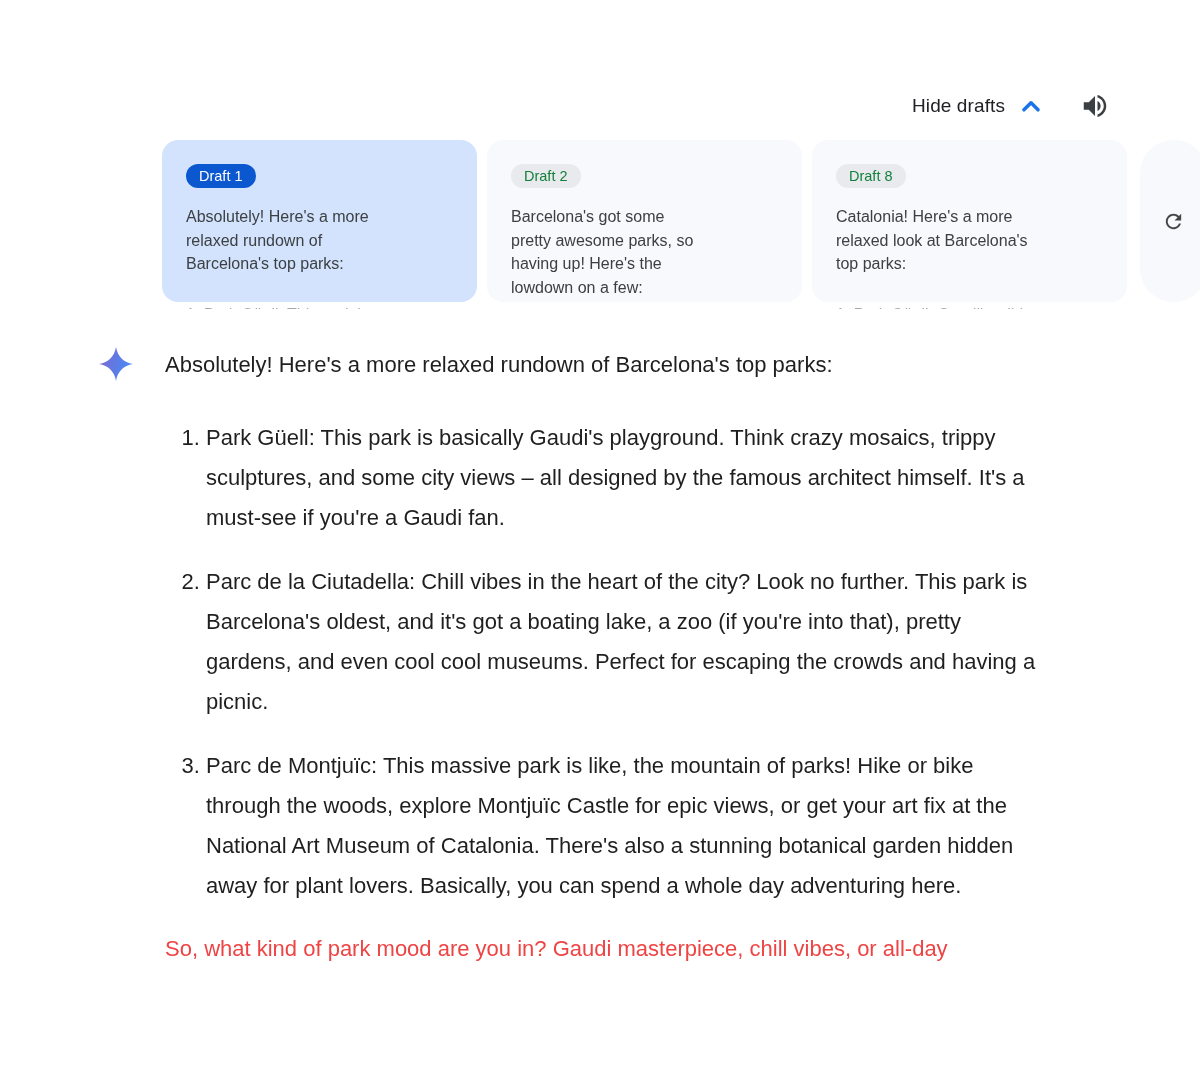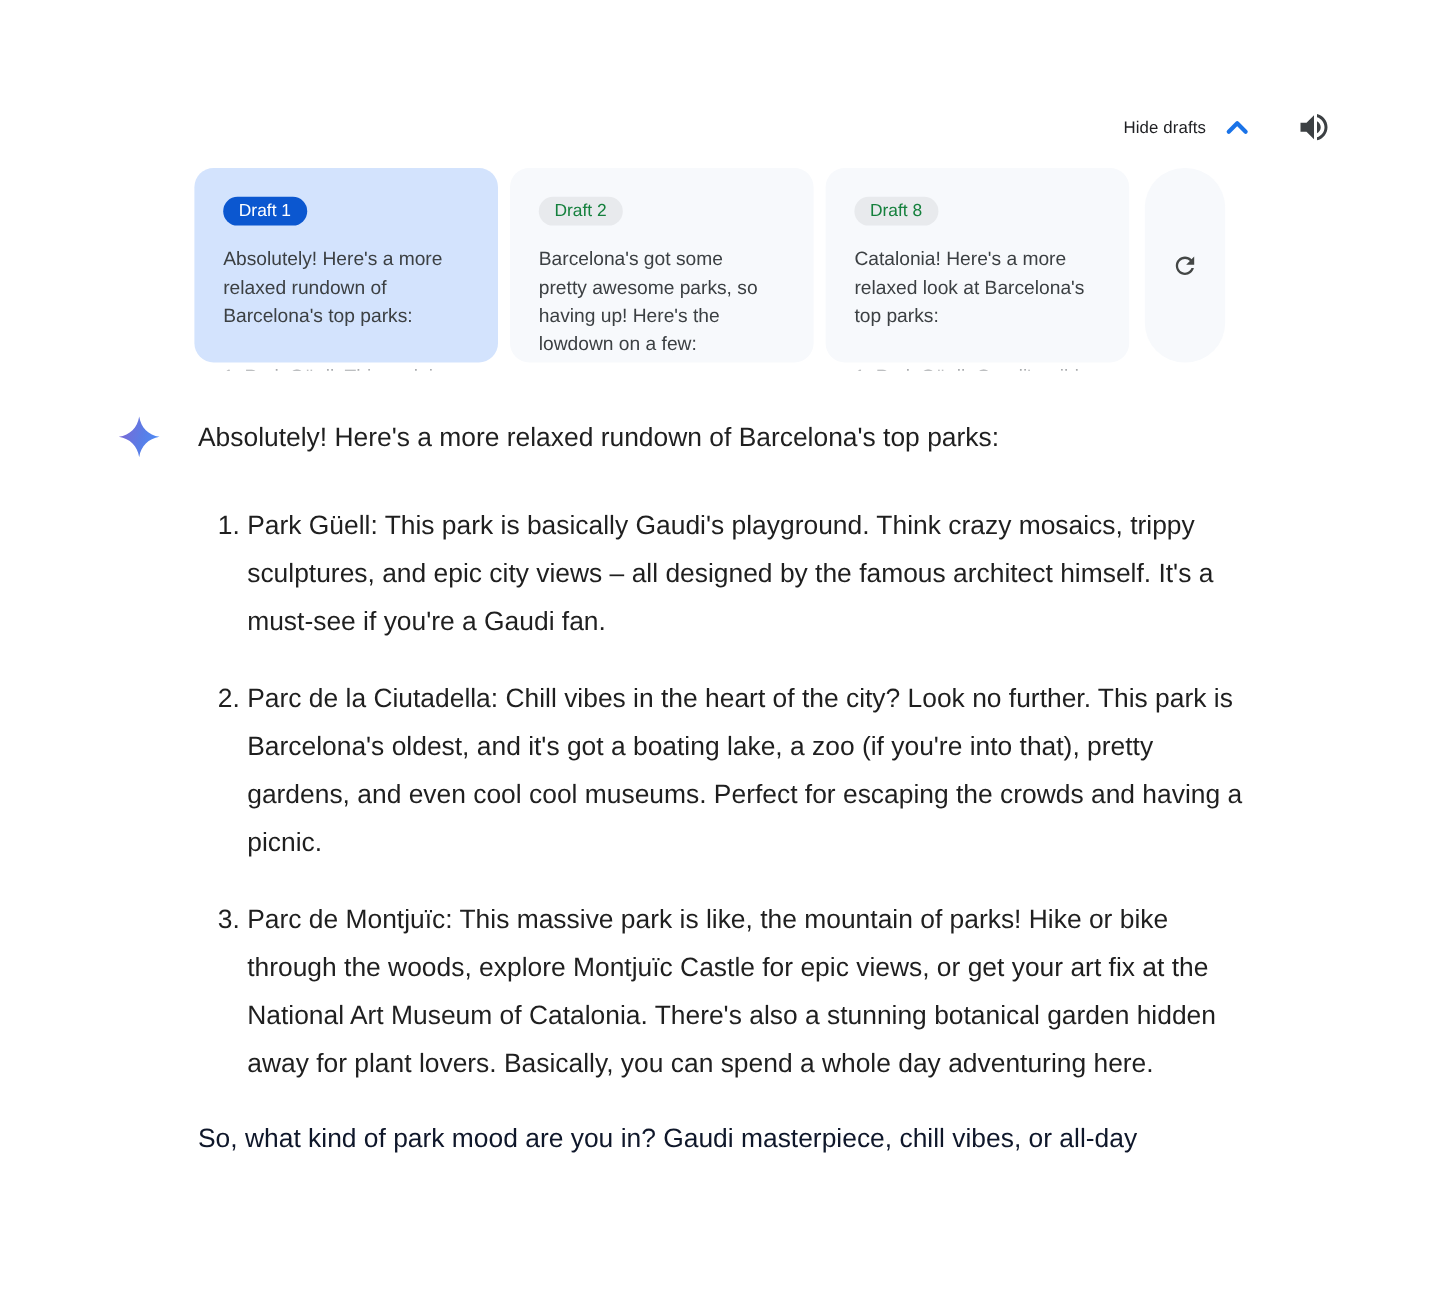--- a/index.html
+++ b/index.html
@@ -29,21 +29,21 @@
   .hide-drafts-btn {
     display: flex;
     align-items: center;
     gap: 13px;
     background: none;
     border: none;
     cursor: pointer;
     font-family: inherit;
   }
   .hide-drafts-btn span {
-    font-size: 14px;
+    font-size: 19px;
     font-weight: 500;
     color: #202124;
     letter-spacing: 0.1px;
   }
   .icon-btn {
     background: none;
     border: none;
     cursor: pointer;
     display: flex;
     align-items: center;
@@ -54,21 +54,21 @@
   .drafts-row {
     position: absolute;
     top: 140px;
     left: 162px;
     display: flex;
     gap: 10px;
     align-items: flex-start;
   }
   .draft-card {
     position: relative;
-    width: 253px;
+    width: 315px;
     height: 162px;
     border-radius: 16px;
     background: #f7f9fc;
     padding: 24px;
     cursor: pointer;
     overflow: visible;
   }
   .draft-card.selected { background: #d3e3fd; }
   .draft-pill {
     display: inline-block;
@@ -134,21 +134,21 @@
   .intro { line-height: 30px; }
   ol.park-list {
     margin-top: 38px;
     padding-left: 41px;
   }
   ol.park-list li {
     line-height: 40px;
     margin-bottom: 24px;
   }
   .outro {
-    color: #0f172a;
+    color: #ef4444;
     line-height: 30px;
     margin-top: 28px;
   }
 </style>
 </head>
 <body>
 
 <div class="canvas">
 
   <div class="topbar">
@@ -205,20 +205,20 @@
           <stop offset="100%" stop-color="#4d8df6"></stop>
         </linearGradient>
       </defs>
       <path fill="url(#sparkle-grad)" d="M14 0.8 C15.2 8.1 19.9 12.8 27.2 14 C19.9 15.2 15.2 19.9 14 27.2 C12.8 19.9 8.1 15.2 0.8 14 C8.1 12.8 12.8 8.1 14 0.8 Z"></path>
     </svg>
   </span>
 
   <div class="response-body">
     <p class="intro">Absolutely! Here's a more relaxed rundown of Barcelona's top parks:</p>
     <ol class="park-list">
-        <li>Park Güell: This park is basically Gaudi's playground. Think crazy mosaics, trippy sculptures, and epic city views – all designed by the famous architect himself. It's a must-see if you're a Gaudi fan.</li>
+        <li>Park Güell: This park is basically Gaudi's playground. Think crazy mosaics, trippy sculptures, and some city views – all designed by the famous architect himself. It's a must-see if you're a Gaudi fan.</li>
         <li>Parc de la Ciutadella: Chill vibes in the heart of the city? Look no further. This park is Barcelona's oldest, and it's got a boating lake, a zoo (if you're into that), pretty gardens, and even cool cool museums. Perfect for escaping the crowds and having a picnic.</li>
         <li>Parc de Montjuïc: This massive park is like, the mountain of parks! Hike or bike through the woods, explore Montjuïc Castle for epic views, or get your art fix at the National Art Museum of Catalonia. There's also a stunning botanical garden hidden away for plant lovers. Basically, you can spend a whole day adventuring here.</li>
       </ol>
     <p class="outro">So, what kind of park mood are you in? Gaudi masterpiece, chill vibes, or all-day</p>
   </div>
 
 </div>
 
 </body></html>

